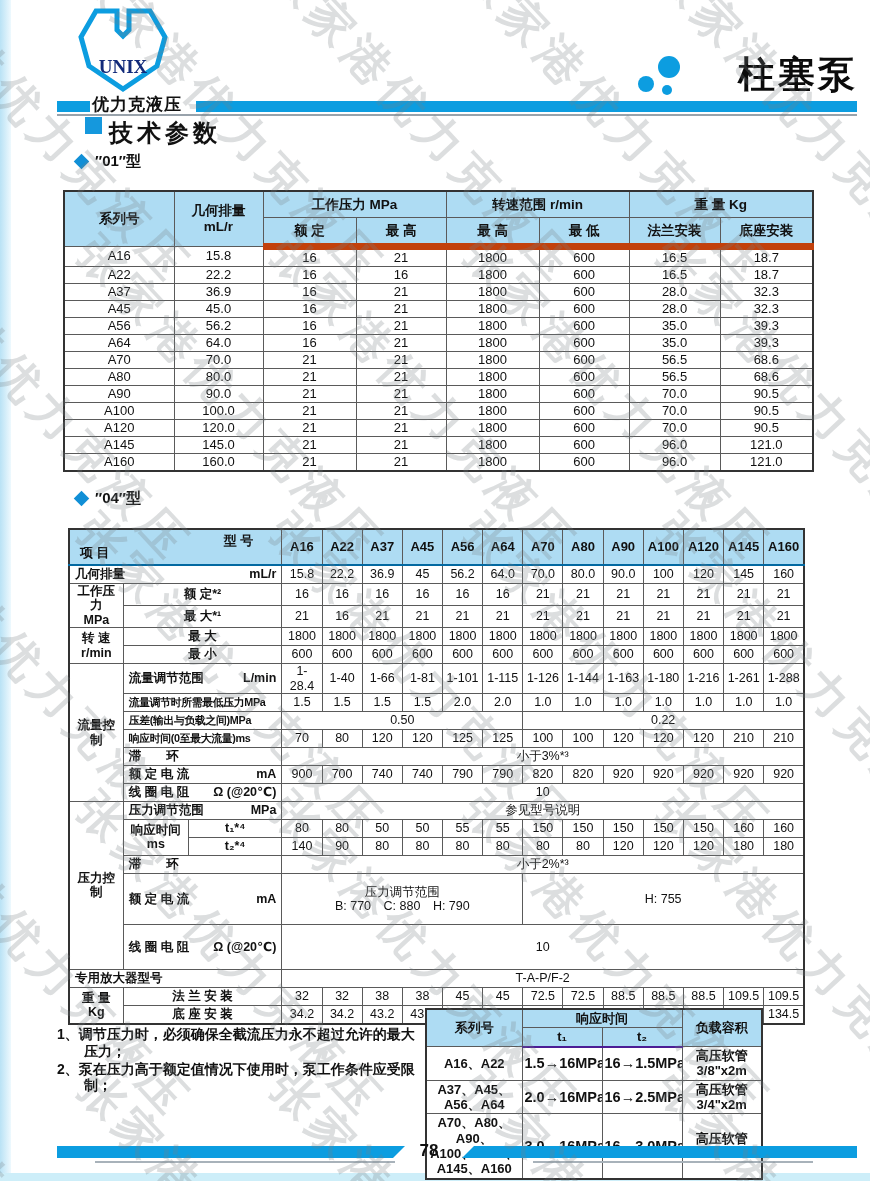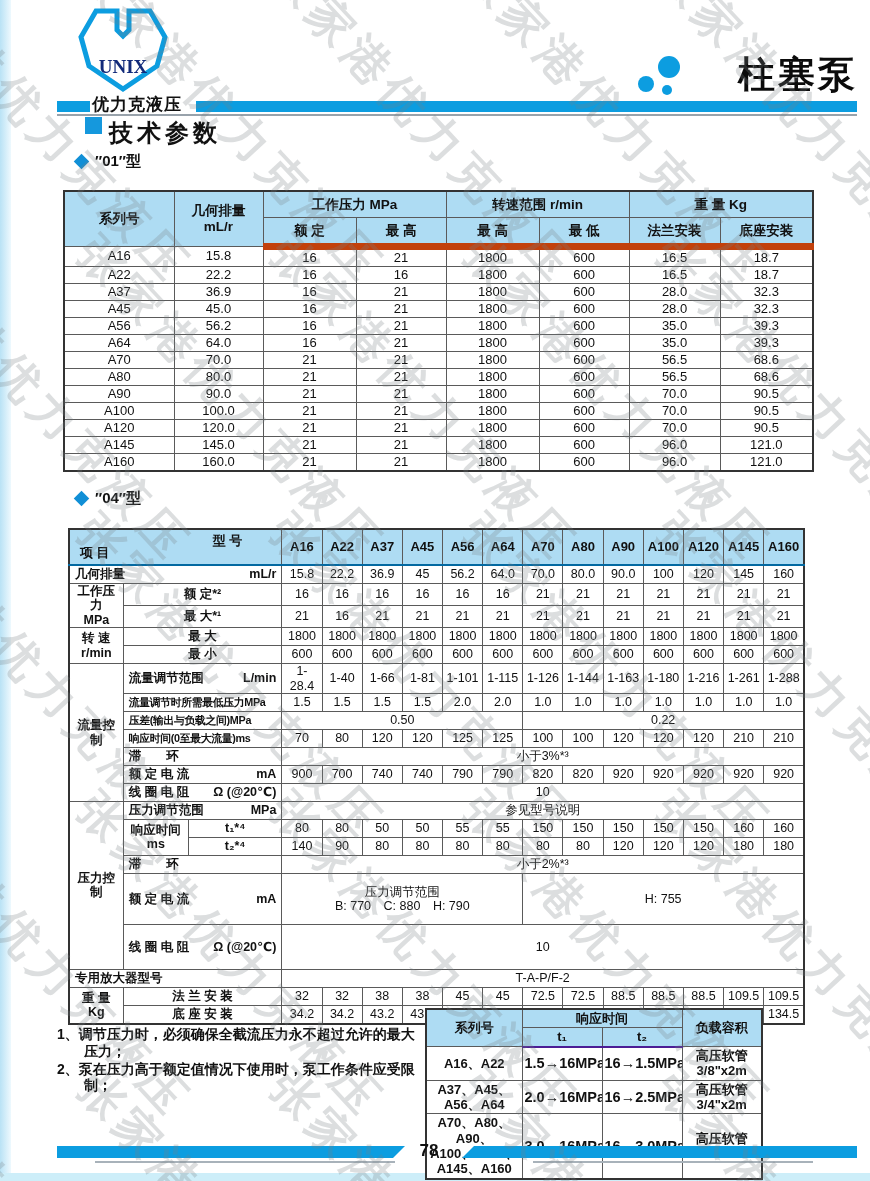--- a/index.html
+++ b/index.html
@@ -61,21 +61,21 @@
   .t04 tr.tall td{height:50px;}
   .t04 tr.tall2 td{height:44px;}
   td.lab{text-align:left;padding:0 5px;font-weight:bold;}
   td.ctr{text-align:center;}
   td.sm{font-size:10.8px;white-space:nowrap;letter-spacing:-0.3px;}
   .uw{display:flex;justify-content:space-between;align-items:center;width:100%;}
   td.diag{position:relative;background-image:linear-gradient(to bottom right,
       transparent calc(50% - 0.8px),#555 calc(50% - 0.8px),#555 calc(50% + 0.8px),
       transparent calc(50% + 0.8px));}
   td.diag .dl{position:absolute;left:10px;bottom:3px;font-weight:bold;}
-  td.diag .dr{position:absolute;right:39px;top:4px;font-weight:bold;}
+  td.diag .dr{position:absolute;right:28px;top:4px;font-weight:bold;}
 
   
   .notes{position:absolute;left:57px;top:1003px;width:362px;font-size:14px;
     line-height:16.8px;font-weight:bold;margin-top:23px;}
   .note{padding-left:27px;text-indent:-27px;margin-bottom:1px;}
 
   
   .rt{position:absolute;left:425px;top:1008px;width:336px;border:2px solid #333;font-size:13px;}
   .rt td{font-weight:bold;padding:1px 2px;line-height:1.18;}
   .rt tr.hd td{height:15px;}

